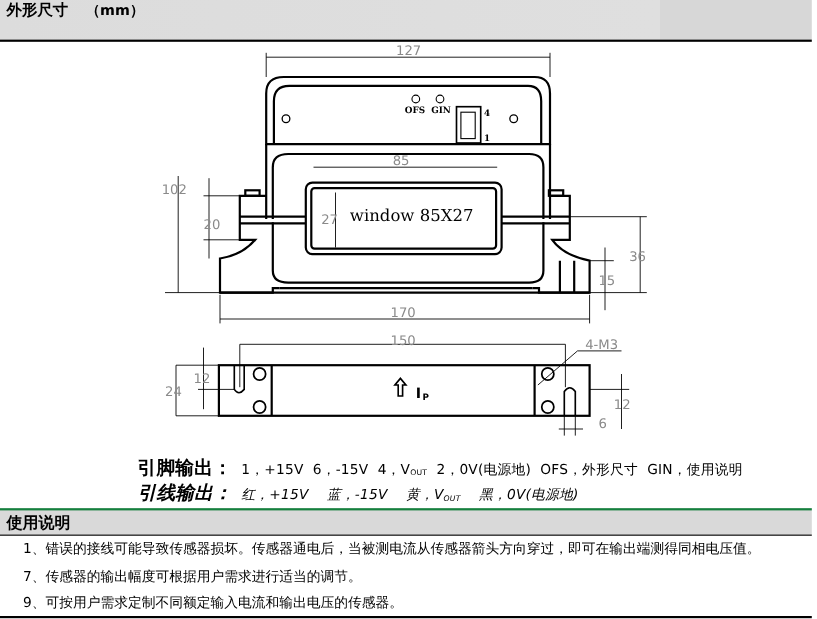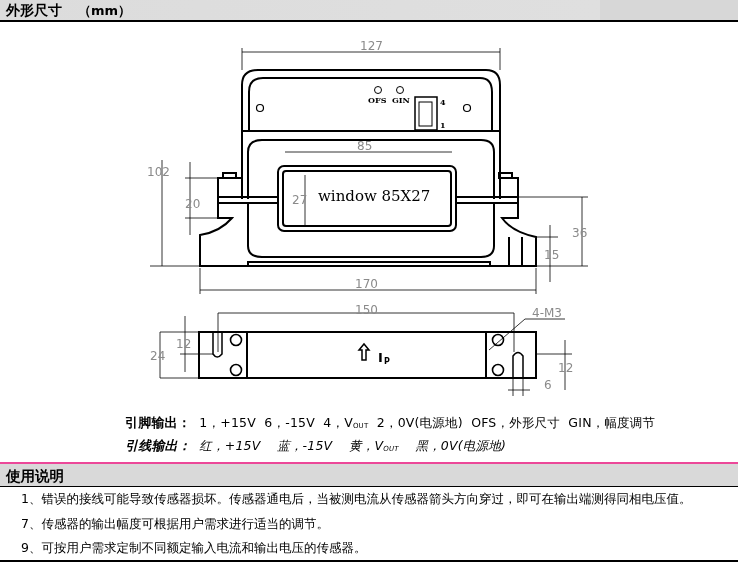--- a/index.html
+++ b/index.html
@@ -1,29 +1,29 @@
 <!DOCTYPE html>
 <html><head>
 <meta charset="utf-8">
 <style>
   html, body { margin: 0; padding: 0; background: #ffffff; }
   body { width: 743px; height: 563px; position: relative; overflow: hidden;
          font-family: "DejaVu Sans", "Liberation Sans", sans-serif; color: #000; }
   .section-header { position: absolute; left: 0; width: 738px; background: #d9d9d9;
          font-weight: bold; font-size: 14px; box-sizing: border-box; padding-left: 6px; }
-  #hdr-dim { top: 0; height: 22px; line-height: 21px; border-bottom: 2px solid #000;
+  #hdr-dim { top: 0; height: 38px; line-height: 21px; border-bottom: 2px solid #000;
          background: linear-gradient(to right, #dcdcdc 0, #dfdfdf 600px, #d7d7d7 600px); }
   #hdr-dim .unit { font-weight: bold; font-size: 13px; margin-left: 16px; }
   #drawing { position: absolute; left: 0; top: 24px; width: 743px; height: 380px; }
   .pin-row { position: absolute; left: 125px; font-size: 12.5px; white-space: pre; letter-spacing: 0.2px; }
-  .pin-row .lbl { font-weight: bold; font-size: 13px; }
+  .pin-row .lbl { font-weight: bold; font-size: 17px; }
   .pin-row sub { font-size: 7px; vertical-align: -1px; }
   #pins-1 { top: 414px; }
   #pins-2 { top: 437px; font-style: italic; }
-  #hdr-usage { top: 462px; height: 25px; line-height: 25px; border-top: 2px solid #ec4899;
+  #hdr-usage { top: 462px; height: 25px; line-height: 25px; border-top: 2px solid #15803d;
          border-bottom: 1px solid #000; font-size: 14.5px; }
   .note { position: absolute; left: 6px; font-size: 12.5px; white-space: nowrap; margin-left: 15px; }
   #note-1 { top: 491px; }
   #note-2 { top: 516px; }
   #note-3 { top: 540px; }
   #bottom-rule { position: absolute; left: 0; top: 560px; width: 738px; height: 2px; background: #000; }
   .dim { fill: #8a8a8a; font-family: "DejaVu Sans", sans-serif; font-size: 12px; }
   .serif { font-family: "DejaVu Serif", "Liberation Serif", serif; }
 </style>
 </head>
@@ -137,20 +137,20 @@
   <text class="dim" x="355" y="314">150</text>
   <text class="dim" x="532" y="317">4-M3</text>
   <text class="dim" x="150" y="360">24</text>
   <text class="dim" x="176" y="348">12</text>
   <text class="dim" x="558" y="372">12</text>
   <text class="dim" x="544" y="389">6</text>
   <text x="378" y="362" font-size="13" font-weight="bold">I</text>
   <text x="384" y="364" font-size="8" font-weight="bold">P</text>
 </svg>
 
-<div id="pins-1" class="pin-row"><span class="lbl">引脚输出：</span>  <span>1，+15V</span>  <span>6，-15V</span>  <span>4，V</span><sub>OUT</sub>  <span>2，0V(电源地)</span>  <span>OFS，外形尺寸</span>  <span>GIN，幅度调节</span></div>
+<div id="pins-1" class="pin-row"><span class="lbl">引脚输出：</span>  <span>1，+15V</span>  <span>6，-15V</span>  <span>4，V</span><sub>OUT</sub>  <span>2，0V(电源地)</span>  <span>OFS，外形尺寸</span>  <span>GIN，使用说明</span></div>
 <div id="pins-2" class="pin-row"><span class="lbl">引线输出：</span>  <span>红，+15V</span>    <span>蓝，-15V</span>    <span>黄，V</span><sub>OUT</sub>    <span>黑，0V(电源地)</span></div>
 
 <div id="hdr-usage" class="section-header"><span>使用说明</span></div>
 <div id="note-1" class="note">1、错误的接线可能导致传感器损坏。传感器通电后，当被测电流从传感器箭头方向穿过，即可在输出端测得同相电压值。</div>
 <div id="note-2" class="note">7、传感器的输出幅度可根据用户需求进行适当的调节。</div>
 <div id="note-3" class="note">9、可按用户需求定制不同额定输入电流和输出电压的传感器。</div>
 <div id="bottom-rule"></div>
 
 </body></html>

